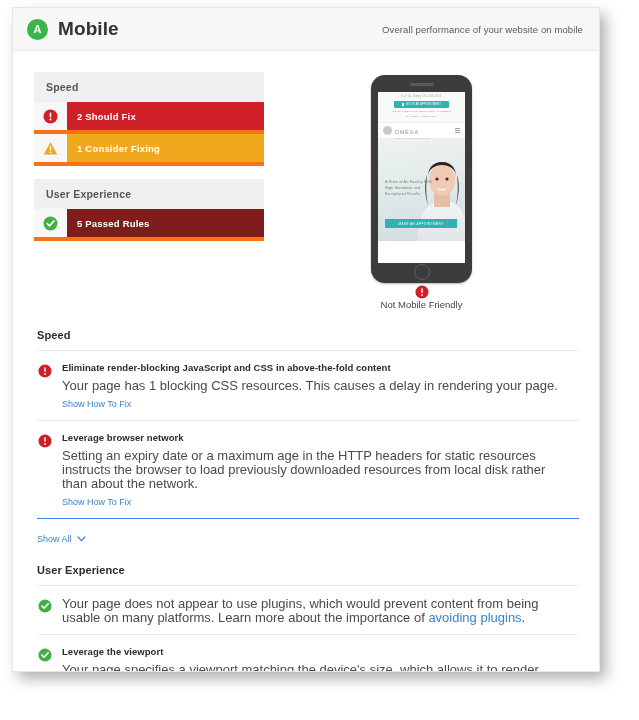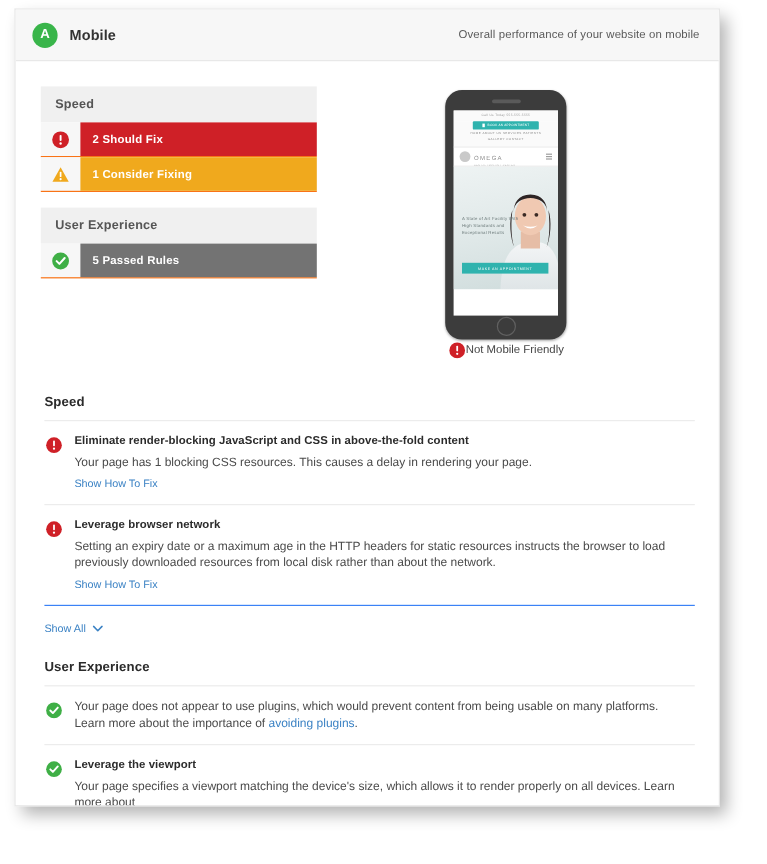--- a/index.html
+++ b/index.html
@@ -47,21 +47,21 @@
     color: #ffffff;
     font-size: 11px;
     font-weight: bold;
     display: flex;
     align-items: center;
     justify-content: center;
     flex: none;
     margin-right: 10px;
   }
   #header-title {
-    font-size: 12px;
+    font-size: 19px;
     font-weight: bold;
     color: #333333;
     letter-spacing: .1px;
   }
   #header-subtitle {
     margin-left: auto;
     font-size: 9.5px;
     color: #5a5a5a;
     letter-spacing: .1px;
   }
@@ -94,21 +94,21 @@
     font-size: 10.5px;
     font-weight: bold;
     color: #555555;
     letter-spacing: .2px;
   }
   .metric-row {
     display: flex;
     align-items: stretch;
     height: 28px;
     background: #f7f7f7;
-    border-bottom: 1px solid #f97316;
+    border-bottom: 4px solid #f97316;
   }
   .metric-icon-cell {
     width: 33px;
     flex: none;
     display: flex;
     align-items: center;
     justify-content: center;
   }
   .metric-bar {
     flex: 1;
@@ -248,21 +248,21 @@
     width: 72px; height: 9px;
     background: #2fb3ae;
     color: #ffffff;
     font-size: 3px;
     letter-spacing: .5px;
     display: flex; align-items: center; justify-content: center;
   }
 
   #mobile-friendly-status {
     margin-top: 1px;
-    display: flex; align-items: center; gap: 0;
+    display: flex; align-items: center; gap: 0; flex-direction: column;
   }
   #mobile-friendly-status .lbl {
     font-size: 9.5px;
     color: #454545;
   }
 
   
   #details {
     padding: 0 20px 0 24px;
   }
@@ -281,21 +281,21 @@
   .rule-icon-cell { width: 25px; flex: none; padding-top: 1px; }
   .rule-body { flex: 1; padding-right: 6px; }
   .rule-title {
     font-size: 9.5px;
     font-weight: bold;
     color: #2b2b2b;
     margin-bottom: 6px;
     letter-spacing: .05px;
   }
   .rule-desc {
-    font-size: 10px;
+    font-size: 13px;
     color: #4a4a4a;
     line-height: 14px;
   }
   .rule-desc a, .fixlink {
     color: #3b82c4;
     text-decoration: none;
   }
   .fixlink {
     display: inline-block;
     font-size: 9px;
@@ -377,21 +377,21 @@
           </div>
           <div class="metric-row">
             <div class="metric-icon-cell">
               <span class="ic">
                 <svg width="15" height="15" viewBox="0 0 15 15">
                   <circle cx="7.5" cy="7.5" r="7" fill="#3faf46"></circle>
                   <path d="M4.2 7.6 L6.5 9.9 L10.9 5.0" fill="none" stroke="#fff" stroke-width="1.7" stroke-linecap="round" stroke-linejoin="round"></path>
                 </svg>
               </span>
             </div>
-            <div class="metric-bar" style="background:#737373">
+            <div class="metric-bar" style="background:#7f1d1d">
               <span>5 Passed Rules</span>
             </div>
           </div>
         </div>
 
       </div>
 
       <div id="phone-region">
         <div id="phone-frame">
           <div id="phone-speaker"></div>

